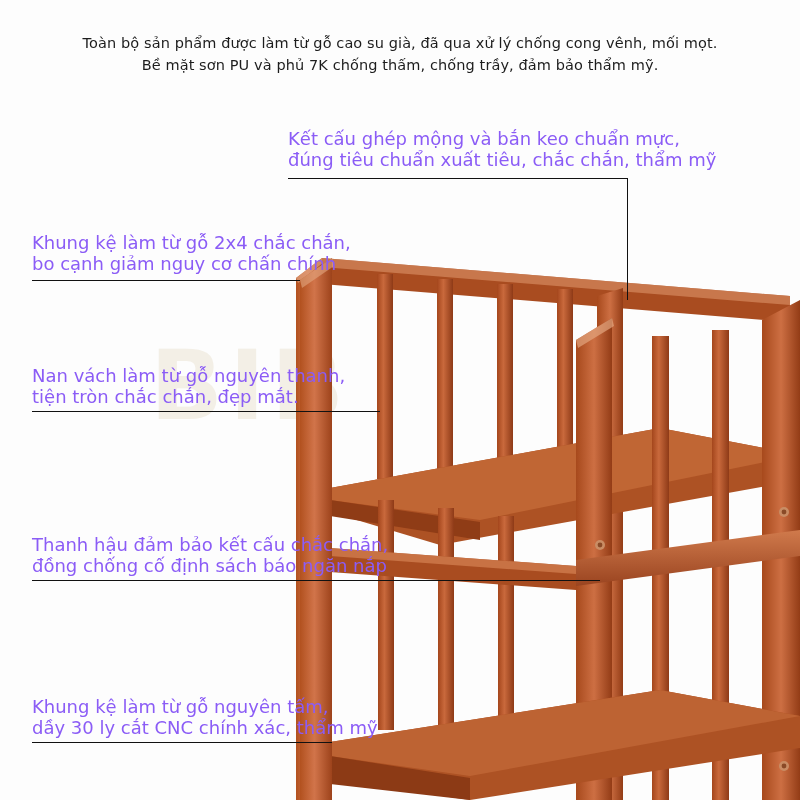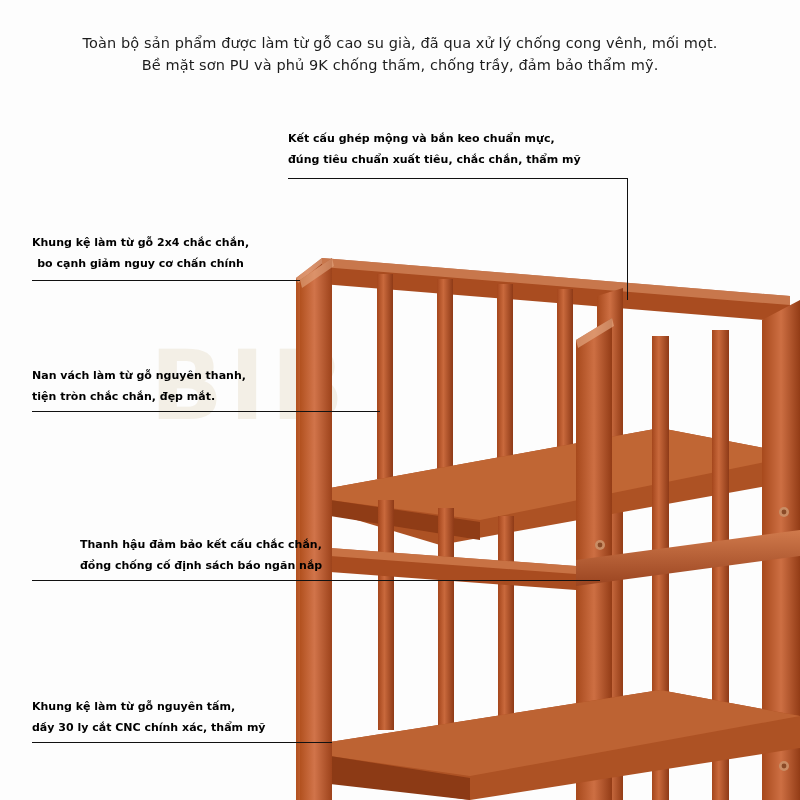--- a/index.html
+++ b/index.html
@@ -30,25 +30,24 @@
     text-align: center;
     color: #1d1d1d;
     font-size: 14.5px;
     line-height: 22px;
     letter-spacing: 0.1px;
   }
 
   
   .callout {
     position: absolute;
-    color: #000000;
-    font-size: 11px;
+    color: #8b5cf6;
+    font-size: 18px;
     line-height: 21px;
     white-space: nowrap;
-    font-weight: bold;
   }
   .callout .ln { display: block; }
 
   
   .leader {
     position: absolute;
     background: #111111;
   }
   .h-line { height: 1.4px; }
   .v-line { width: 1.4px; }
@@ -172,43 +171,43 @@
     <circle cx="600" cy="545" r="2.4" fill="#8a4a27"></circle>
     <circle cx="784" cy="512" r="5" fill="#c98d65"></circle>
     <circle cx="784" cy="512" r="2.4" fill="#8a4a27"></circle>
     <circle cx="784" cy="766" r="5" fill="#c98d65"></circle>
     <circle cx="784" cy="766" r="2.4" fill="#8a4a27"></circle>
     <circle cx="600" cy="556" r="0" fill="#8a4a27"></circle>
   </svg>
 
   <div class="header">
     <div>Toàn bộ sản phẩm được làm từ gỗ cao su già, đã qua xử lý chống cong vênh, mối mọt.</div>
-    <div>Bề mặt sơn PU và phủ 9K chống thấm, chống trầy, đảm bảo thẩm mỹ.</div>
+    <div>Bề mặt sơn PU và phủ 7K chống thấm, chống trầy, đảm bảo thẩm mỹ.</div>
   </div>
 
   <div class="callout" style="left:288px; top:128px;">
     <span class="ln">Kết cấu ghép mộng và bắn keo chuẩn mực,</span>
     <span class="ln">đúng tiêu chuẩn xuất tiêu, chắc chắn, thẩm mỹ</span>
   </div>
   <div class="leader h-line" style="left:288px; top:178px; width:340px;"></div>
   <div class="leader v-line" style="left:627px; top:178px; height:122px;"></div>
 
-  <div class="callout" style="left:32px; top:232px;text-align:center;">
+  <div class="callout" style="left:32px; top:232px;">
     <span class="ln">Khung kệ làm từ gỗ 2x4 chắc chắn,</span>
     <span class="ln">bo cạnh giảm nguy cơ chấn chính</span>
   </div>
   <div class="leader h-line" style="left:32px; top:280px; width:268px;"></div>
 
   <div class="callout" style="left:32px; top:365px;">
     <span class="ln">Nan vách làm từ gỗ nguyên thanh,</span>
     <span class="ln">tiện tròn chắc chắn, đẹp mắt.</span>
   </div>
   <div class="leader h-line" style="left:32px; top:411px; width:348px;"></div>
 
-  <div class="callout" style="left:32px; top:534px;margin-left:48px;">
+  <div class="callout" style="left:32px; top:534px;">
     <span class="ln">Thanh hậu đảm bảo kết cấu chắc chắn,</span>
     <span class="ln">đồng chống cố định sách báo ngăn nắp</span>
   </div>
   <div class="leader h-line" style="left:32px; top:580px; width:568px;"></div>
 
   <div class="callout" style="left:32px; top:696px;">
     <span class="ln">Khung kệ làm từ gỗ nguyên tấm,</span>
     <span class="ln">dầy 30 ly cắt CNC chính xác, thẩm mỹ</span>
   </div>
   <div class="leader h-line" style="left:32px; top:742px; width:300px;"></div>

